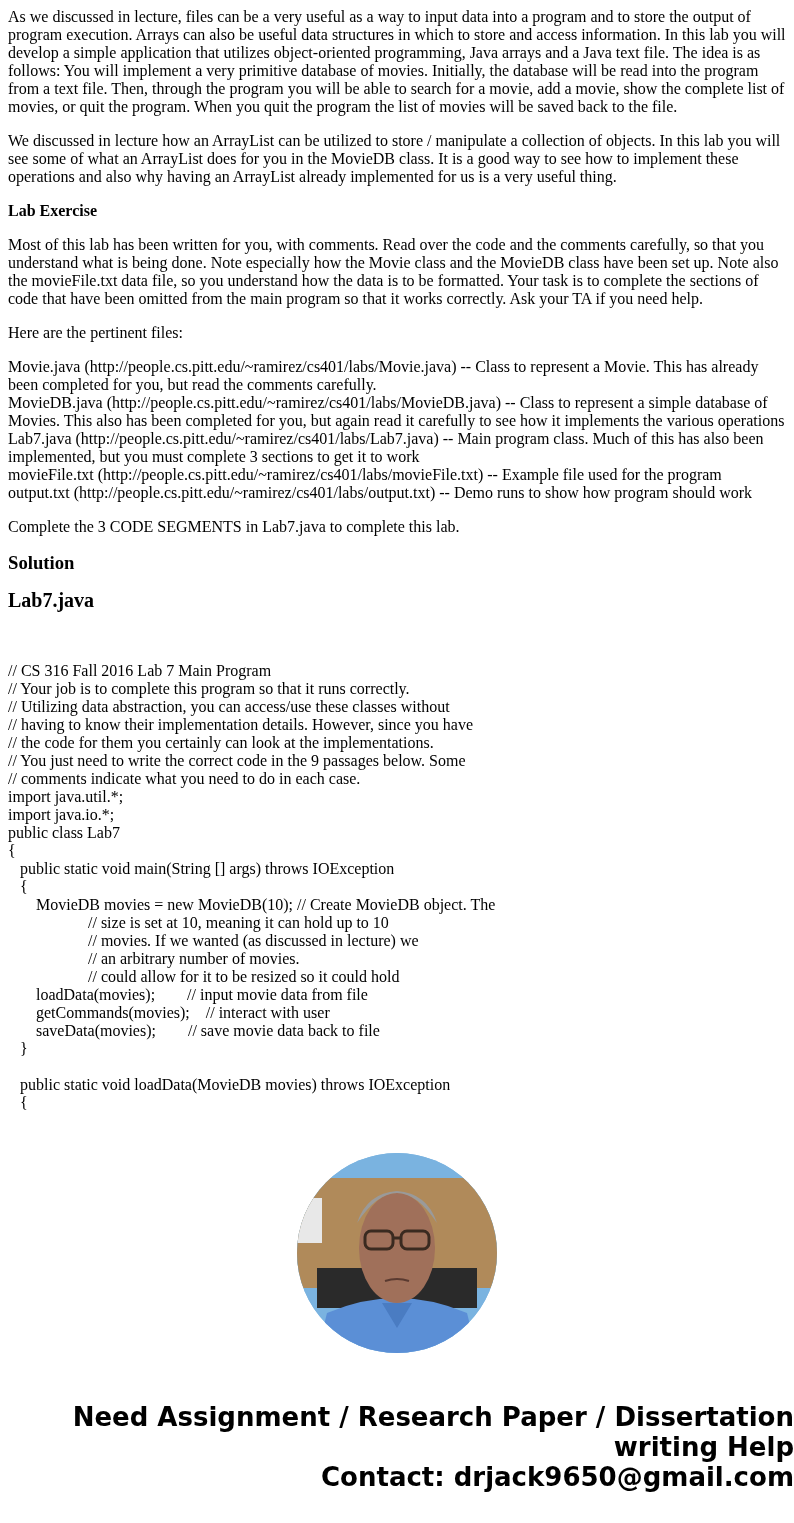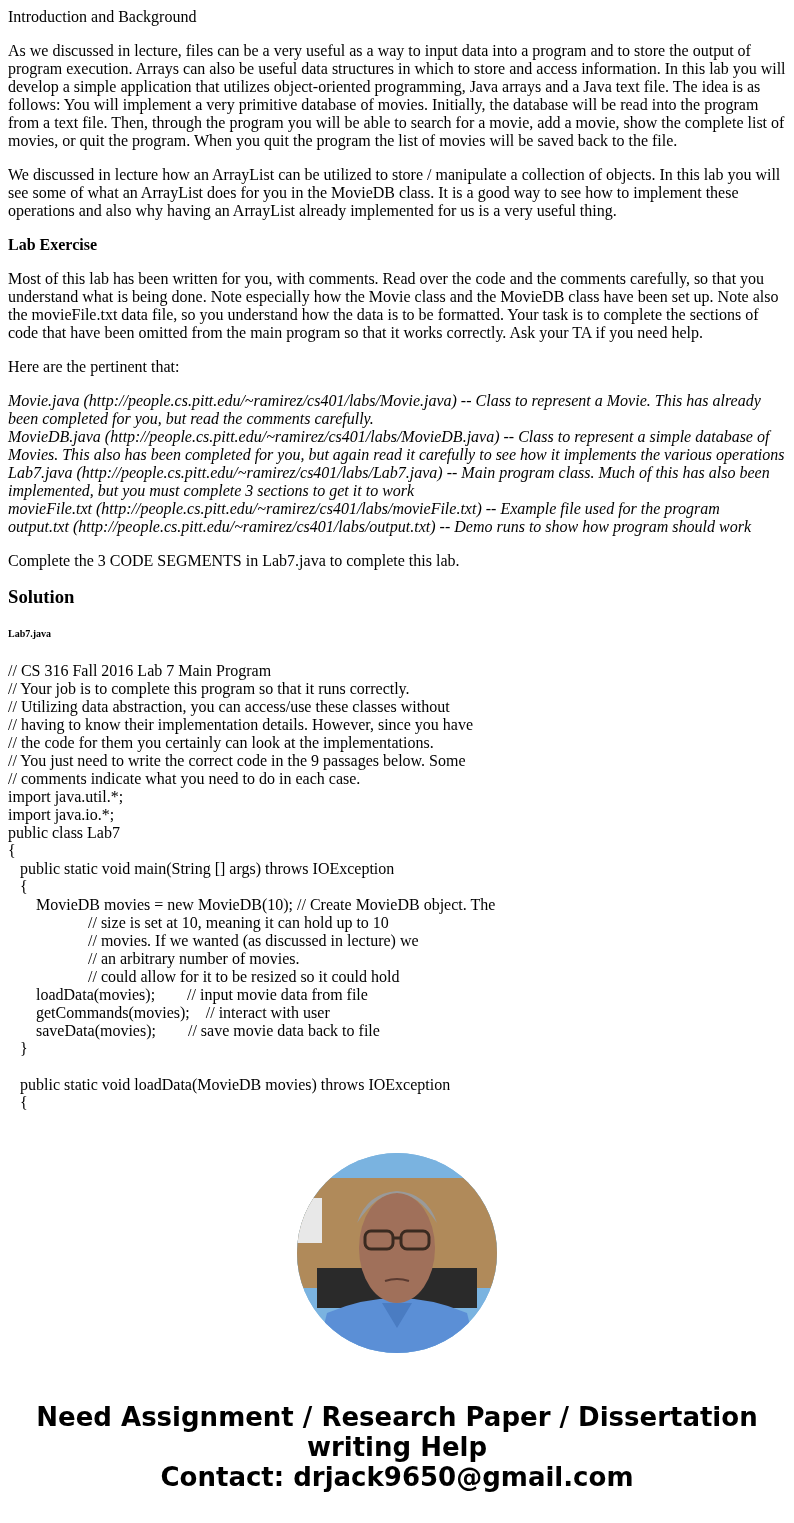--- a/index.html
+++ b/index.html
@@ -11,53 +11,52 @@
       font-family: "Liberation Serif", serif;
       font-size: 16px;
       line-height: 18px;
       color: #000;
     }
     .doc { position: absolute; left: 8px; top: 8px; width: 780px; }
     p { margin: 0 0 16px 0; }
     .intro-title { margin-bottom: 16px; }
     .section-title { font-weight: bold; margin-bottom: 16px; }
     .files { margin-bottom: 16px; }
-    .file-line { display: block; font-style: italic; }
+    .file-line { display: block; }
     h3 { font-size: 18.7px; font-weight: bold; margin: 0 0 17px 0; line-height: 22px; }
-    h4 { font-size: 10px; font-weight: bold; margin: 0 0 16px 0; line-height: 18px; }
+    h4 { font-size: 20px; font-weight: bold; margin: 0 0 16px 0; line-height: 18px; }
     .code-clip {
       position: absolute; left: 8px; top: 662px; width: 780px;
       height: 459px; overflow: hidden;
     }
     .code-line { display: block; white-space: pre; height: 18px; }
     .avatar {
       position: absolute; left: 297px; top: 1153px;
       width: 200px; height: 200px; border-radius: 50%;
       overflow: hidden; background: #7ab3e0;
     }
     .promo {
       position: absolute; left: 0; top: 1402px; width: 794px;
       text-align: center;
       font-family: "DejaVu Sans", sans-serif;
       font-weight: bold; font-size: 26px; line-height: 30px;
       color: #000;
     }
-    .promo span { display: block; }
+    .promo span { display: block; text-align: right; }
   </style>
 </head>
 <body>
 
 <div class="doc">
-  <p class="intro-title">Introduction and Background</p>
   <p>As we discussed in lecture, files can be a very useful as a way to input data into a program and to store the output of program execution. Arrays can also be useful data structures in which to store and access information. In this lab you will develop a simple application that utilizes object-oriented programming, Java arrays and a Java text file. The idea is as follows: You will implement a very primitive database of movies. Initially, the database will be read into the program from a text file. Then, through the program you will be able to search for a movie, add a movie, show the complete list of movies, or quit the program. When you quit the program the list of movies will be saved back to the file.</p>
   <p>We discussed in lecture how an ArrayList can be utilized to store / manipulate a collection of objects.   In this lab you will see some of what an ArrayList does for you in the MovieDB class.  It is a good way to see how to implement these operations and also why having an ArrayList already implemented for us is a very useful thing.</p>
 
   <p class="section-title">Lab Exercise</p>
   <p>Most of this lab has been written for you, with comments. Read over the code and the comments carefully, so that you understand what is being done. Note especially how the Movie class and the MovieDB class have been set up. Note also the movieFile.txt data file, so you understand how the data is to be formatted. Your task is to complete the sections of code that have been omitted from the main program so that it works correctly. Ask your TA if you need help.</p>
-  <p>Here are the pertinent that:</p>
+  <p>Here are the pertinent files:</p>
 
   <div class="files">
     <span class="file-line">Movie.java (http://people.cs.pitt.edu/~ramirez/cs401/labs/Movie.java) -- Class to represent a Movie. This has already been completed for you, but read the comments carefully.</span>
     <span class="file-line">MovieDB.java (http://people.cs.pitt.edu/~ramirez/cs401/labs/MovieDB.java) -- Class to represent a simple database of Movies. This also has been completed for you, but again read it carefully to see how it implements the various operations</span>
     <span class="file-line">Lab7.java (http://people.cs.pitt.edu/~ramirez/cs401/labs/Lab7.java) -- Main program class. Much of this has also been implemented, but you must complete 3 sections to get it to work</span>
     <span class="file-line">movieFile.txt (http://people.cs.pitt.edu/~ramirez/cs401/labs/movieFile.txt) -- Example file used for the program</span>
     <span class="file-line">output.txt (http://people.cs.pitt.edu/~ramirez/cs401/labs/output.txt) -- Demo runs to show how program should work</span>
   </div>
 
   <p>Complete the 3 CODE SEGMENTS in Lab7.java to complete this lab.</p>

